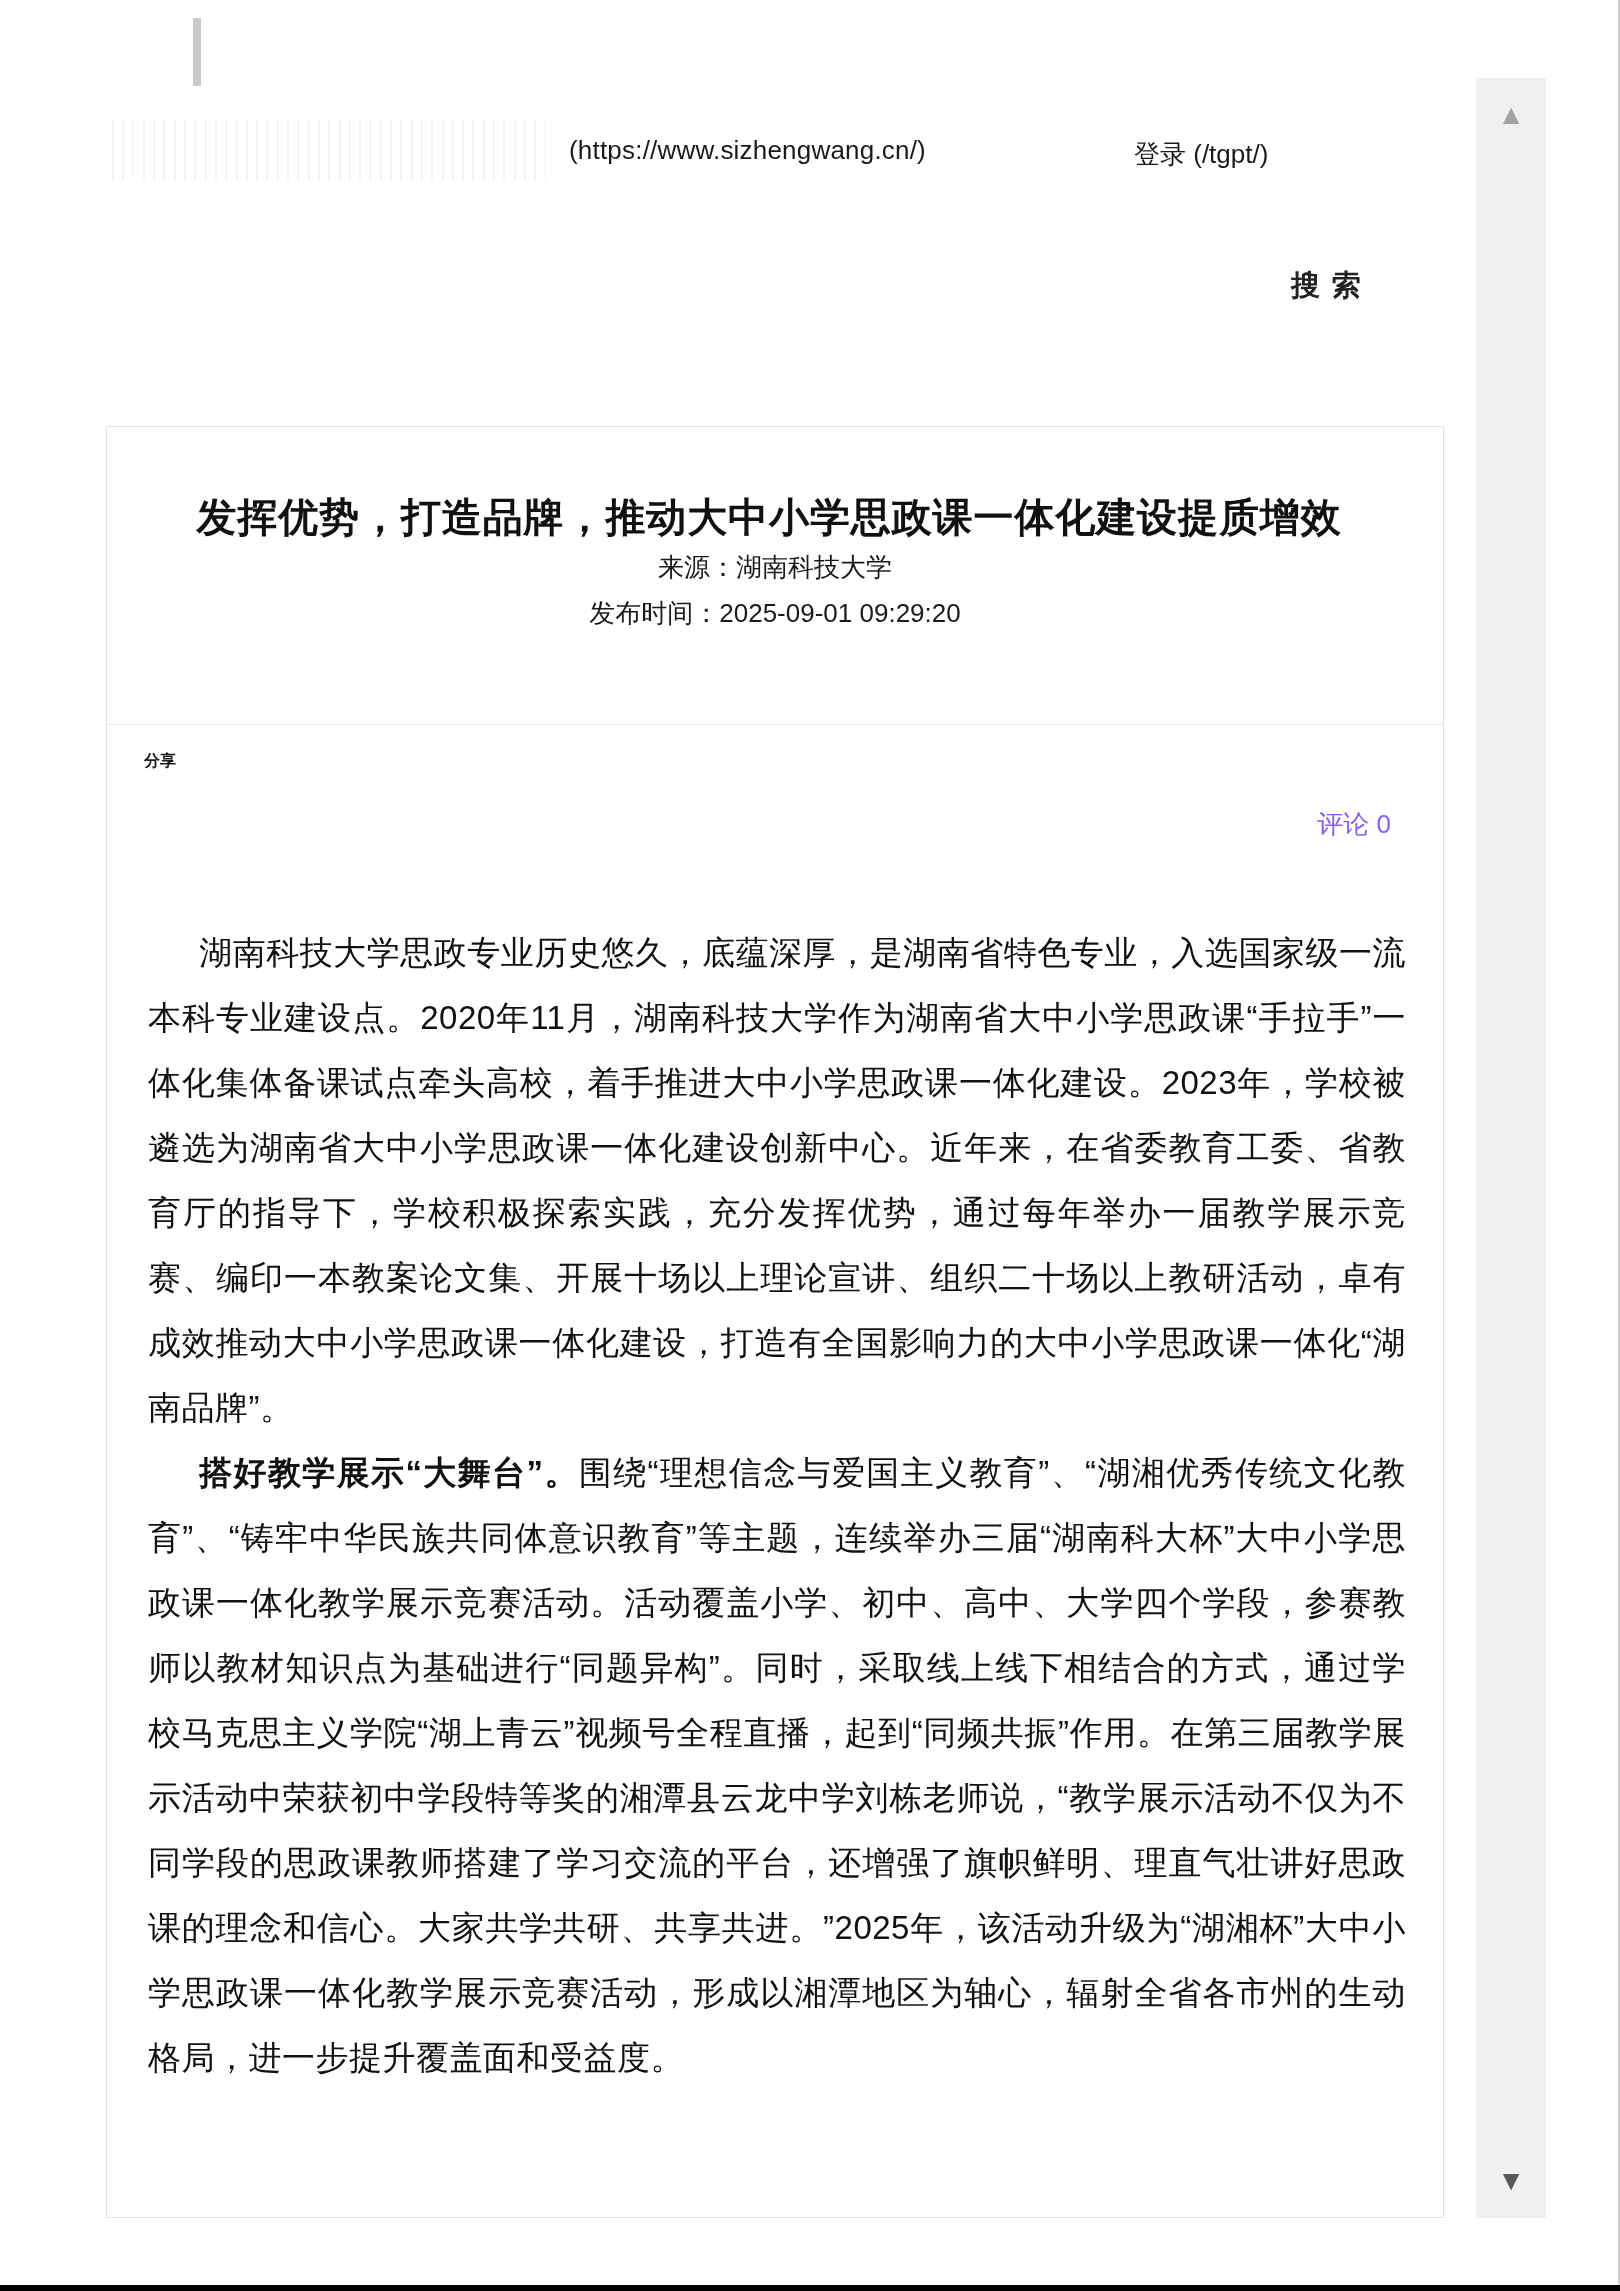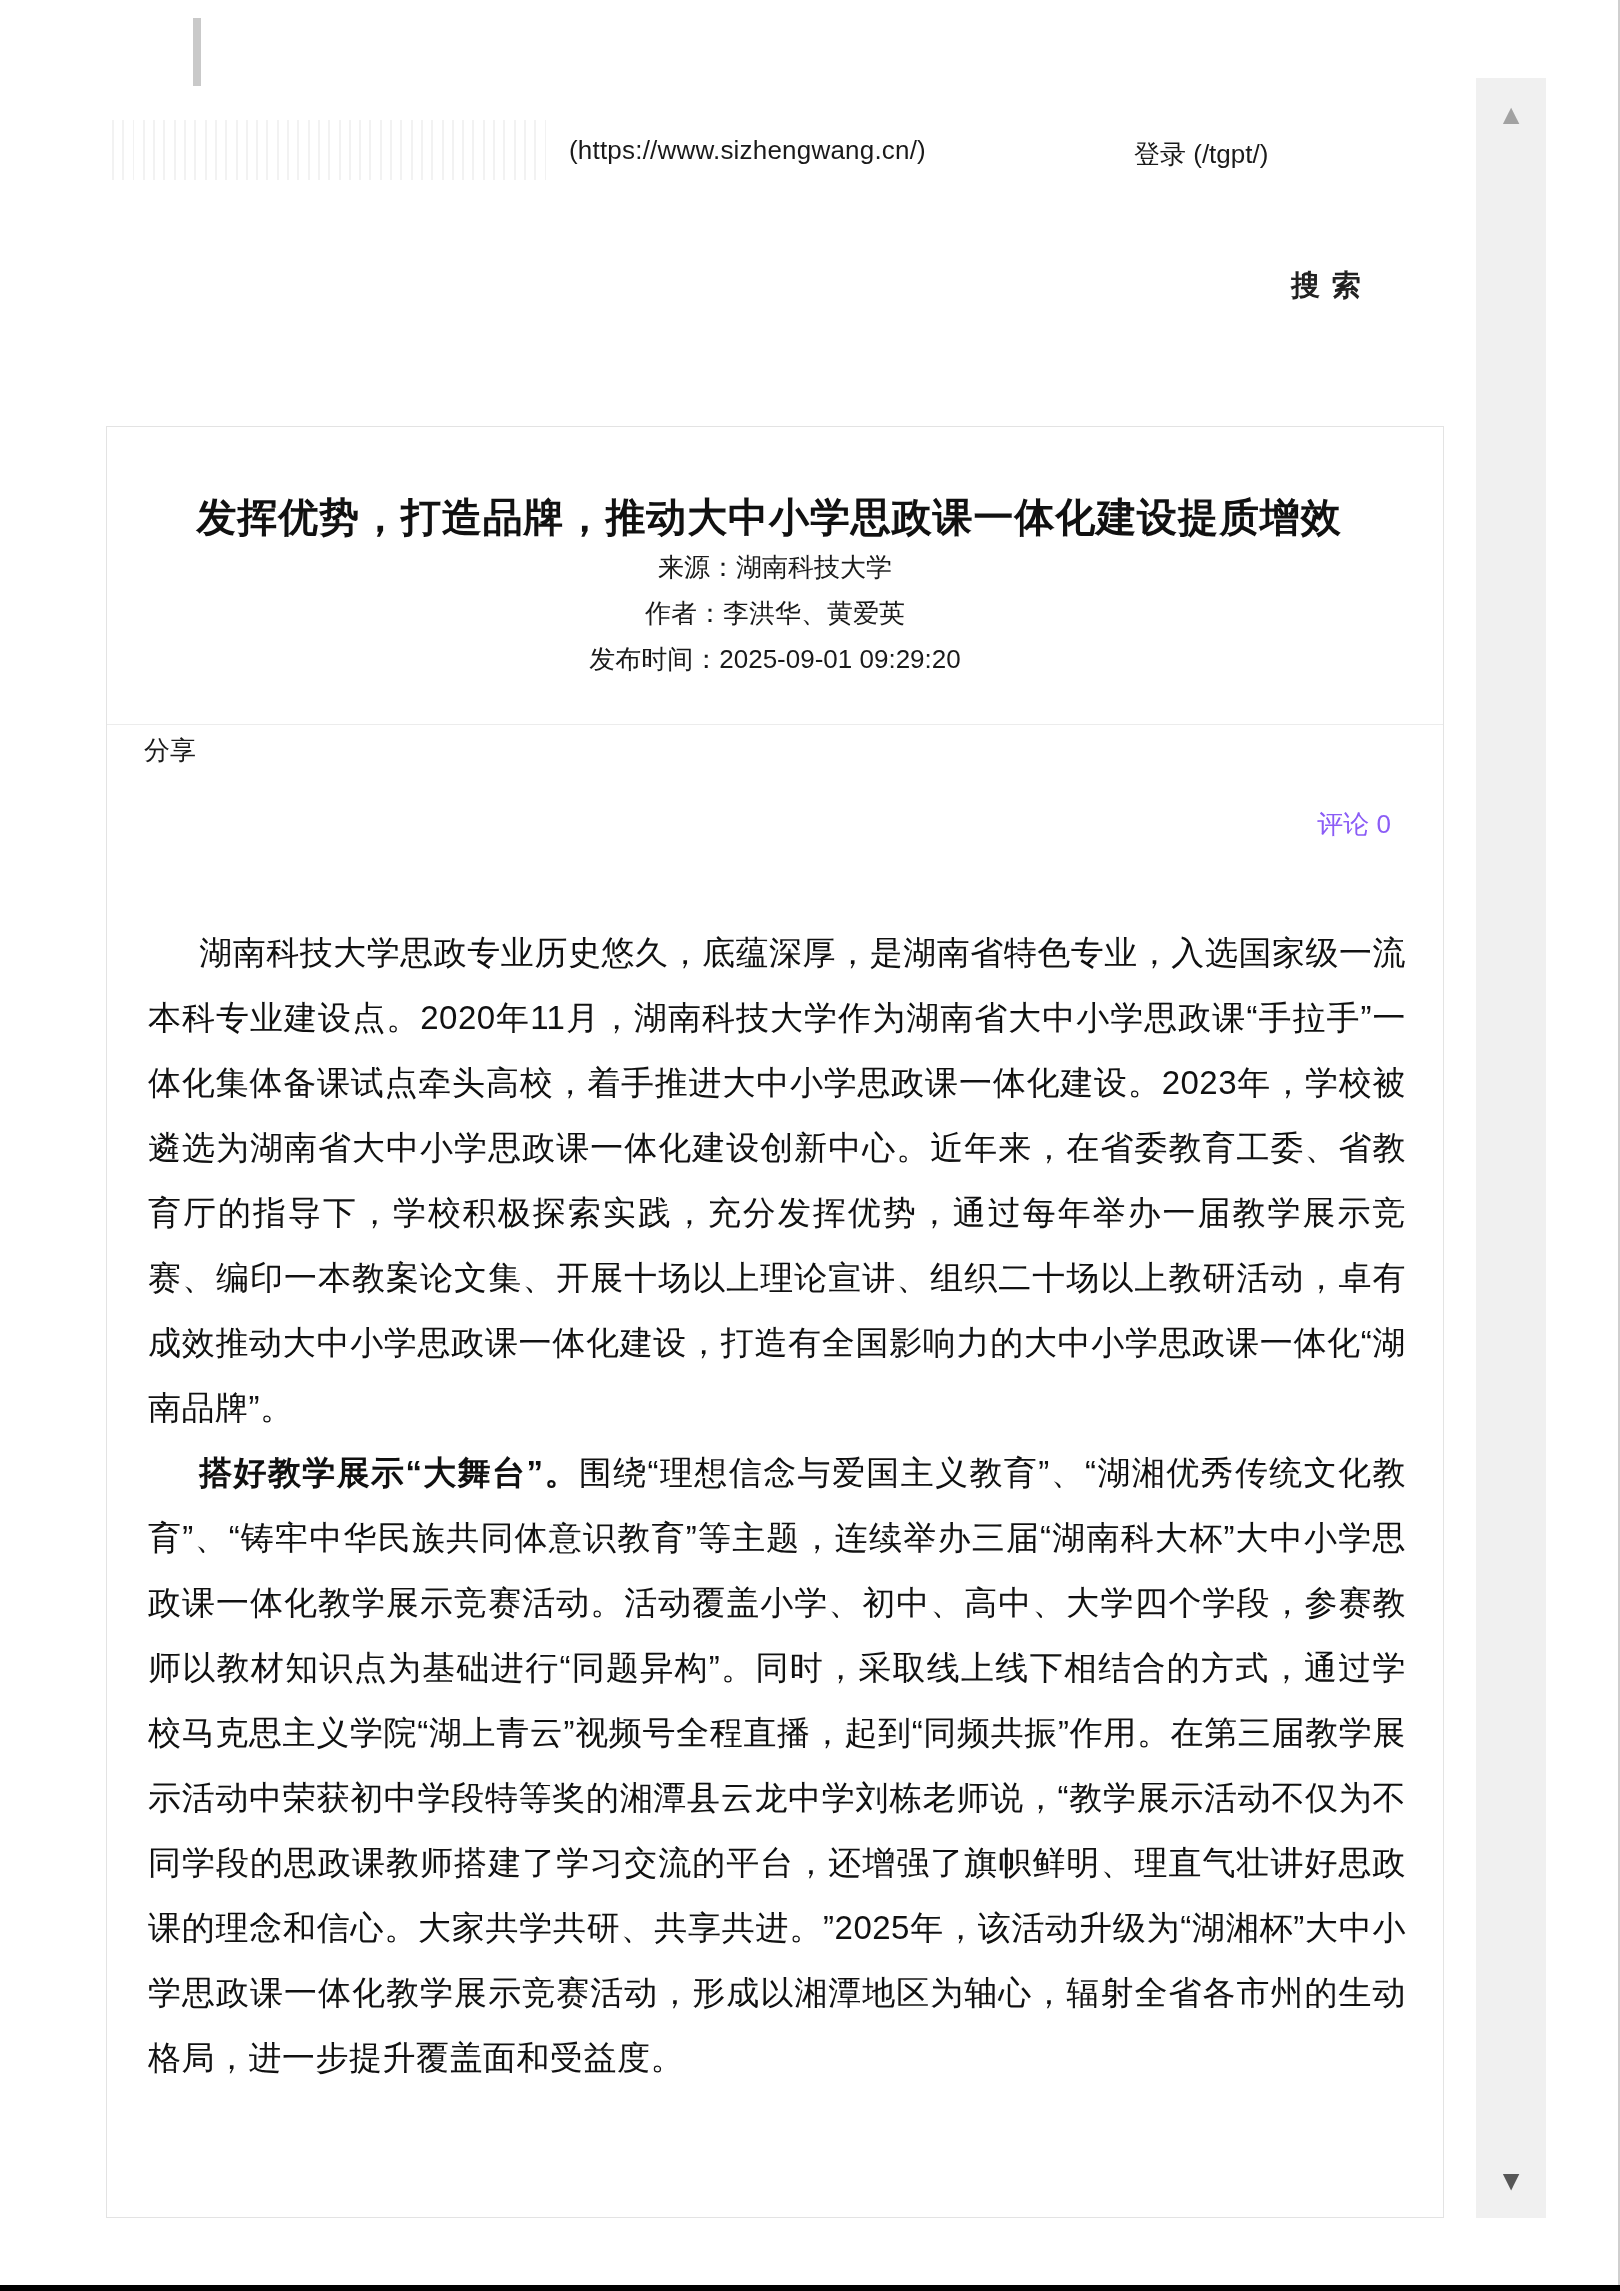--- a/index.html
+++ b/index.html
@@ -103,24 +103,25 @@
     color: #1a1a1a;
   }
   .meta-divider {
     position: absolute;
     left: 0; right: 0; top: 297px;
     height: 0;
     border-top: 0.9px solid #ececec;
   }
   .share-label {
     position: absolute;
-    left: 37px; top: 306px;
-    font-size: 26px;
-    color: #1a1a1a;
-    cursor: pointer;
+    left: 37px; top: 324px;
+    font-size: 16px;
+    color: #1a1a1a;
+    cursor: pointer;
+    font-weight: bold;
   }
   .comments-label {
     position: absolute;
     right: 52px; top: 380px;
     font-size: 26px;
     color: #8b5cf6;
     cursor: pointer;
     white-space: nowrap;
   }
   .article-body {
@@ -187,23 +188,20 @@
   <button class="search-button">搜 索</button>
 
   <div class="article-card">
     <h1 class="card-title">发挥优势，打造品牌，推动大中小学思政课一体化建设提质增效</h1>
 
     <div class="meta-block">
       <div>
         <span>来源：</span><span>湖南科技大学</span>
       </div>
       <div>
-        <span>作者：</span><span>李洪华、黄爱英</span>
-      </div>
-      <div>
         <span>发布时间：</span><span>2025-09-01 09:29:20</span>
       </div>
     </div>
 
     <div class="meta-divider"></div>
 
     <div class="share-label">分享</div>
     <div class="comments-label">评论 0</div>
 
     <div class="article-body">

